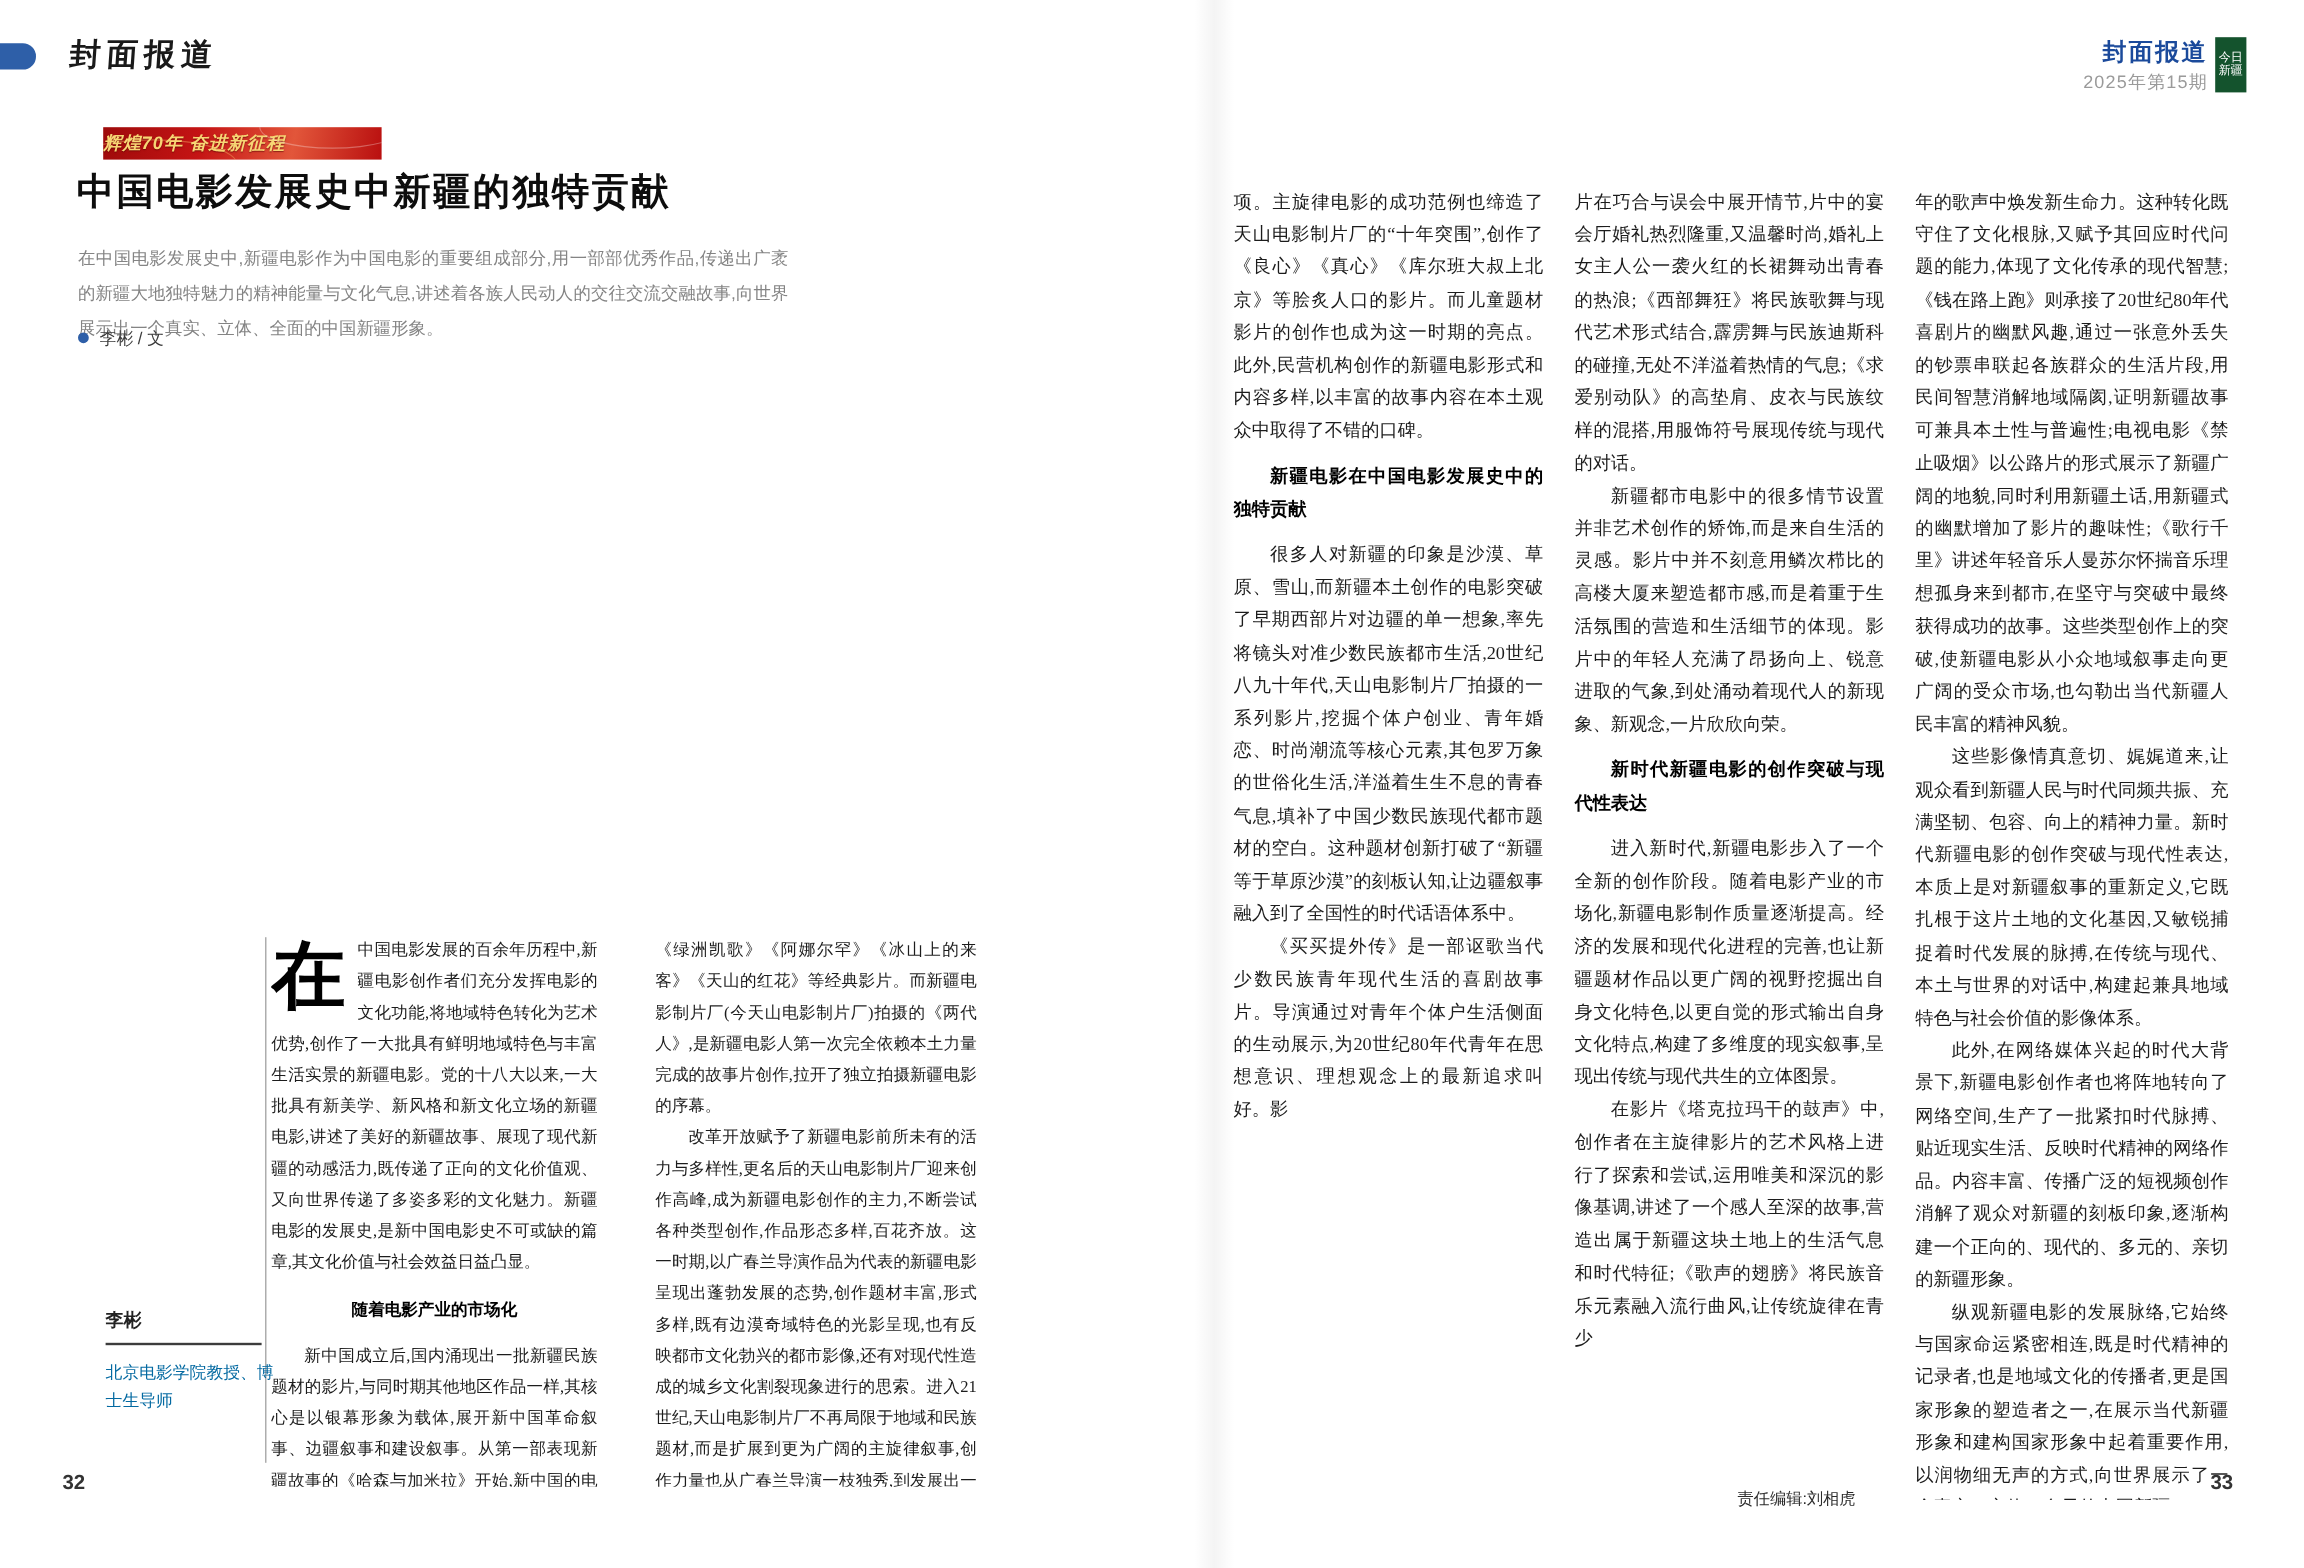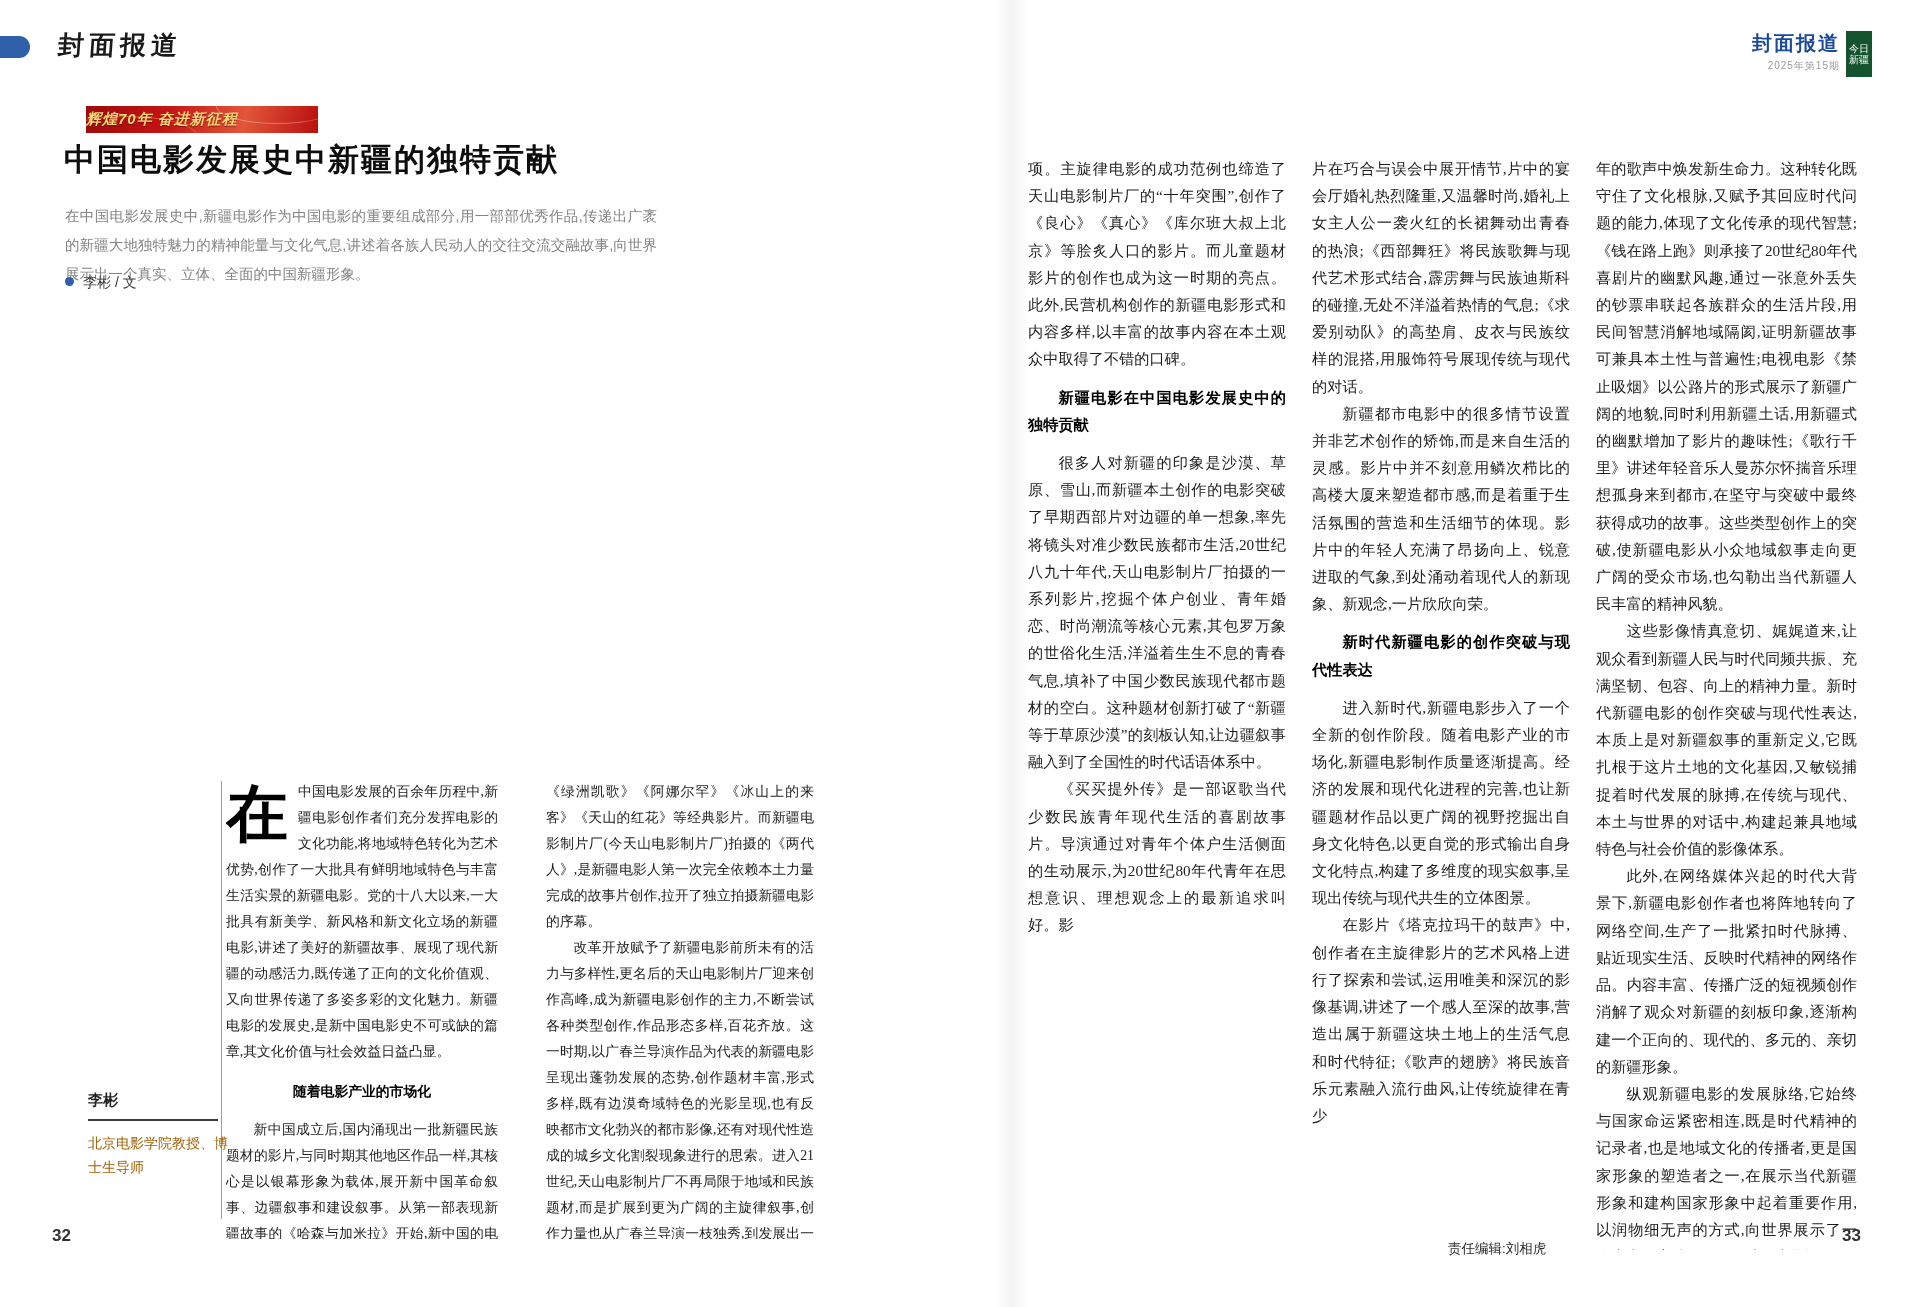--- a/index.html
+++ b/index.html
@@ -32,33 +32,33 @@
           font-family:"Liberation Sans","DejaVu Sans",sans-serif;}
   .byline .dot{display:inline-block;width:9px;height:9px;border-radius:50%;background:#2e5fa8;
           margin-right:9px;vertical-align:1px;}
 
   
   .vrule{position:absolute;left:221px;top:781px;width:1px;height:438px;background:#9a9a9a;}
   .author-card{position:absolute;left:88px;top:1068px;width:150px;
                font-family:"Liberation Sans","DejaVu Sans",sans-serif;margin-top:23px;}
   .author-card .nm{font-size:15px;font-weight:bold;color:#222;}
   .author-card .ln{width:130px;height:2px;background:#3c3c3c;margin:9px 0 10px 0;}
-  .author-card .bio{font-size:14px;line-height:24px;color:#a16207;}
+  .author-card .bio{font-size:14px;line-height:24px;color:#0369a1;}
   .pageno{position:absolute;font-size:17px;font-weight:bold;color:#333;
           font-family:"Liberation Sans","DejaVu Sans",sans-serif;}
   .pageno.left{left:52px;top:1226px;}
   .pageno.right{left:1842px;top:1226px;}
   .editor{position:absolute;left:1448px;top:1240px;font-size:13.5px;color:#2b2b2b;
           font-family:"Liberation Sans","DejaVu Sans",sans-serif;}
 
   
   .hdr-right{position:absolute;right:80px;top:30px;text-align:right;
              font-family:"Liberation Sans","DejaVu Sans",sans-serif;}
   .hdr-right .sec{font-size:20px;font-weight:bold;color:#1b4a9b;letter-spacing:2px;}
-  .hdr-right .iss{font-size:10px;color:#9a9a9a;margin-top:2px;letter-spacing:1px;}
+  .hdr-right .iss{font-size:15px;color:#9a9a9a;margin-top:2px;letter-spacing:1px;}
   .mini-badge{position:absolute;right:48px;top:31px;width:26px;height:46px;background:#14532d;
               color:#fff;font-size:10px;line-height:11px;display:flex;align-items:center;
               justify-content:center;text-align:center;
               font-family:"Liberation Sans","DejaVu Sans",sans-serif;
               writing-mode:horizontal-tb;word-break:break-all;padding:1px;box-sizing:border-box;}
 
   
   .col{position:absolute;text-align:justify;overflow:hidden;color:#1c1c1c;}
   .col p{margin:0;}
   .col-wide{font-size:13.8px;line-height:26px;}

